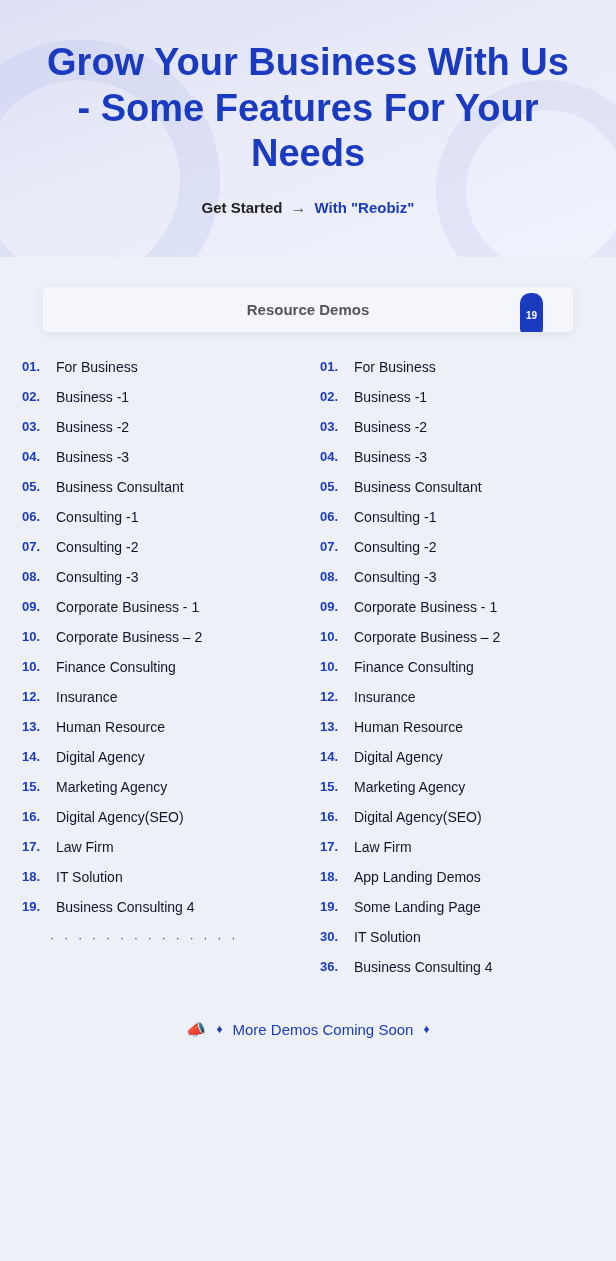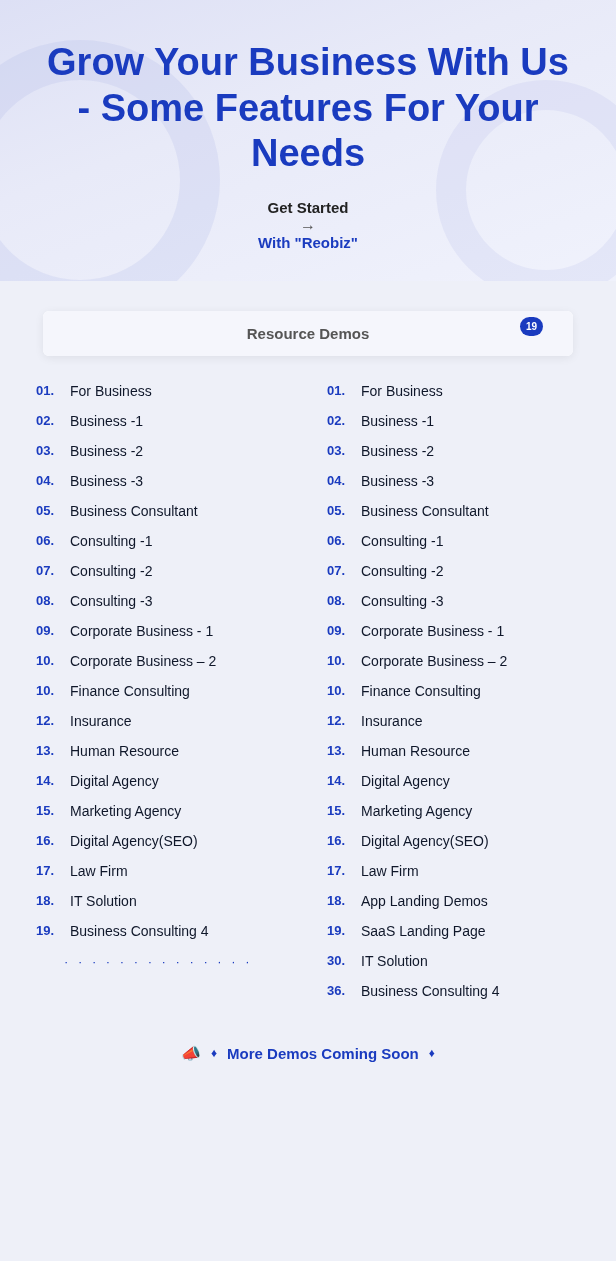--- a/index.html
+++ b/index.html
@@ -44,23 +44,24 @@
       margin-bottom: 22px;
       position: relative;
       z-index: 1;
     }
     .hero-subtitle {
       font-size: 15px;
       color: #333;
       display: flex;
       align-items: center;
       justify-content: center;
+      gap: 8px;
       position: relative;
       z-index: 1;
-      flex-direction: column;
+      margin-bottom: 10px;
     }
     .hero-subtitle .get-started {
       font-weight: 700;
       color: #222;
     }
     .hero-subtitle .arrow {
       color: #555;
       font-size: 16px;
     }
     .hero-subtitle .reobiz {
@@ -93,25 +94,25 @@
     }
     .tab .badge {
       position: absolute;
       top: 6px;
       right: 30px;
       background: #1a3bbf;
       color: #fff;
       font-size: 10px;
       font-weight: 700;
       border-radius: 10px;
-      padding: 4px 6px;
+      padding: 17px 6px;
     }
     .lists-section {
       width: 100%;
-      padding: 10px 20px 20px 26px;
+      padding: 10px 20px 20px 12px;
       display: flex;
       gap: 12px;
     }
     .list-col {
       flex: 1;
       padding: 0 10px;
     }
     .list-item {
       display: flex;
       align-items: center;
@@ -141,21 +142,21 @@
       width: 100%;
       text-align: center;
       padding: 18px 0 24px 0;
       display: flex;
       align-items: center;
       justify-content: center;
       gap: 10px;
     }
     .footer-text {
       color: #1a3bbf;
-      font-weight: 700;
+      font-weight: 400;
       font-size: 15px;
     }
     .footer-diamond {
       color: #1a3bbf;
       font-size: 12px;
     }
     .megaphone-icon {
       display: inline-flex;
       align-items: center;
     }
@@ -329,21 +330,21 @@
       <div class="list-item">
         <span class="list-num">17.</span>
         <span class="list-label">Law Firm</span>
       </div>
       <div class="list-item">
         <span class="list-num">18.</span>
         <span class="list-label">App Landing Demos</span>
       </div>
       <div class="list-item">
         <span class="list-num">19.</span>
-        <span class="list-label">SaaS Landing Page</span>
+        <span class="list-label">Some Landing Page</span>
       </div>
       <div class="list-item">
         <span class="list-num">30.</span>
         <span class="list-label">IT Solution</span>
       </div>
       <div class="list-item">
         <span class="list-num">36.</span>
         <span class="list-label">Business Consulting 4</span>
       </div>
     </div>

